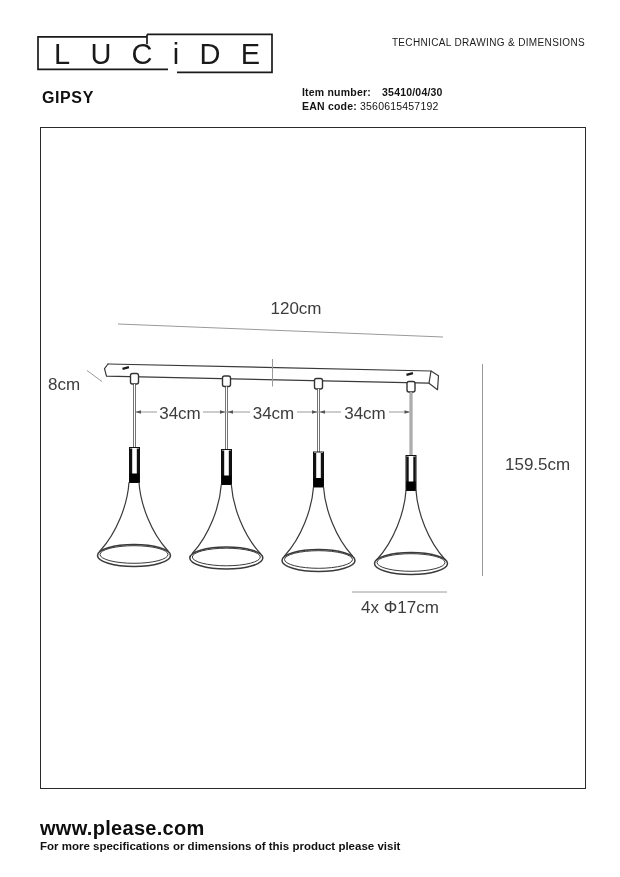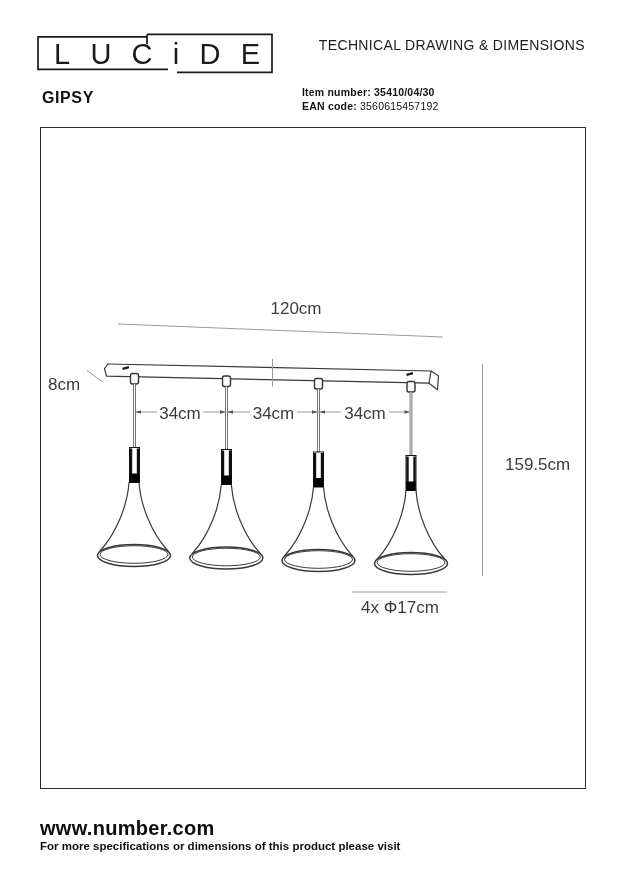--- a/index.html
+++ b/index.html
@@ -1,33 +1,33 @@
 <!DOCTYPE html>
 <html><head>
 <meta charset="utf-8">
 <style>
   html,body{margin:0;padding:0;background:#fff;}
   .page{
     position:relative;width:620px;height:877px;background:#ffffff;
     font-family:"Liberation Sans",sans-serif;overflow:hidden;
   }
   .doc-title{
-    position:absolute;top:37px;right:35px;font-size:14px;letter-spacing:.35px;
+    position:absolute;top:37px;right:35px;font-size:10px;letter-spacing:.35px;
     color:#1c1c1c;font-weight:500;white-space:nowrap;
   }
   .product-name{
     position:absolute;left:42px;top:89px;font-size:16px;font-weight:700;
     letter-spacing:.6px;color:#101010;
   }
   .item-block{
     position:absolute;left:302px;top:86px;font-size:10.5px;color:#141414;
     line-height:13.5px;white-space:nowrap;letter-spacing:.2px;
   }
   .item-block .lbl{font-weight:700;margin-top:20px;}
-  .item-block .val-bold{font-weight:700;}
+  .item-block .val-bold{font-weight:700;margin-left:8px;}
   .item-block .val{font-weight:400;}
   .drawing-box{
     position:absolute;left:40px;top:127px;width:544px;height:660px;
     border:1.5px solid #2a2a2a;background:#fff;
   }
   .drawing-svg{position:absolute;left:40px;top:127px;}
   .logo-svg{position:absolute;left:0;top:0;}
   .footer-note{
     position:absolute;left:40px;top:840px;font-size:11.5px;font-weight:700;
     color:#111;white-space:nowrap;
@@ -177,15 +177,15 @@
     </g>
 
     <line class="dim-line" x1="482.5" y1="364" x2="482.5" y2="576"></line>
     <text class="dim-text" x="505" y="470">159.5cm</text>
 
     <line class="dim-line" x1="352" y1="592" x2="447" y2="592"></line>
     <text class="dim-text" x="400" y="613" text-anchor="middle">4x Φ17cm</text>
   </svg>
 
   <div class="footer-note">For more specifications or dimensions of this product please visit</div>
-  <div class="footer-site">www.number.com</div>
+  <div class="footer-site">www.please.com</div>
 
 </div>
 
 </body></html>

